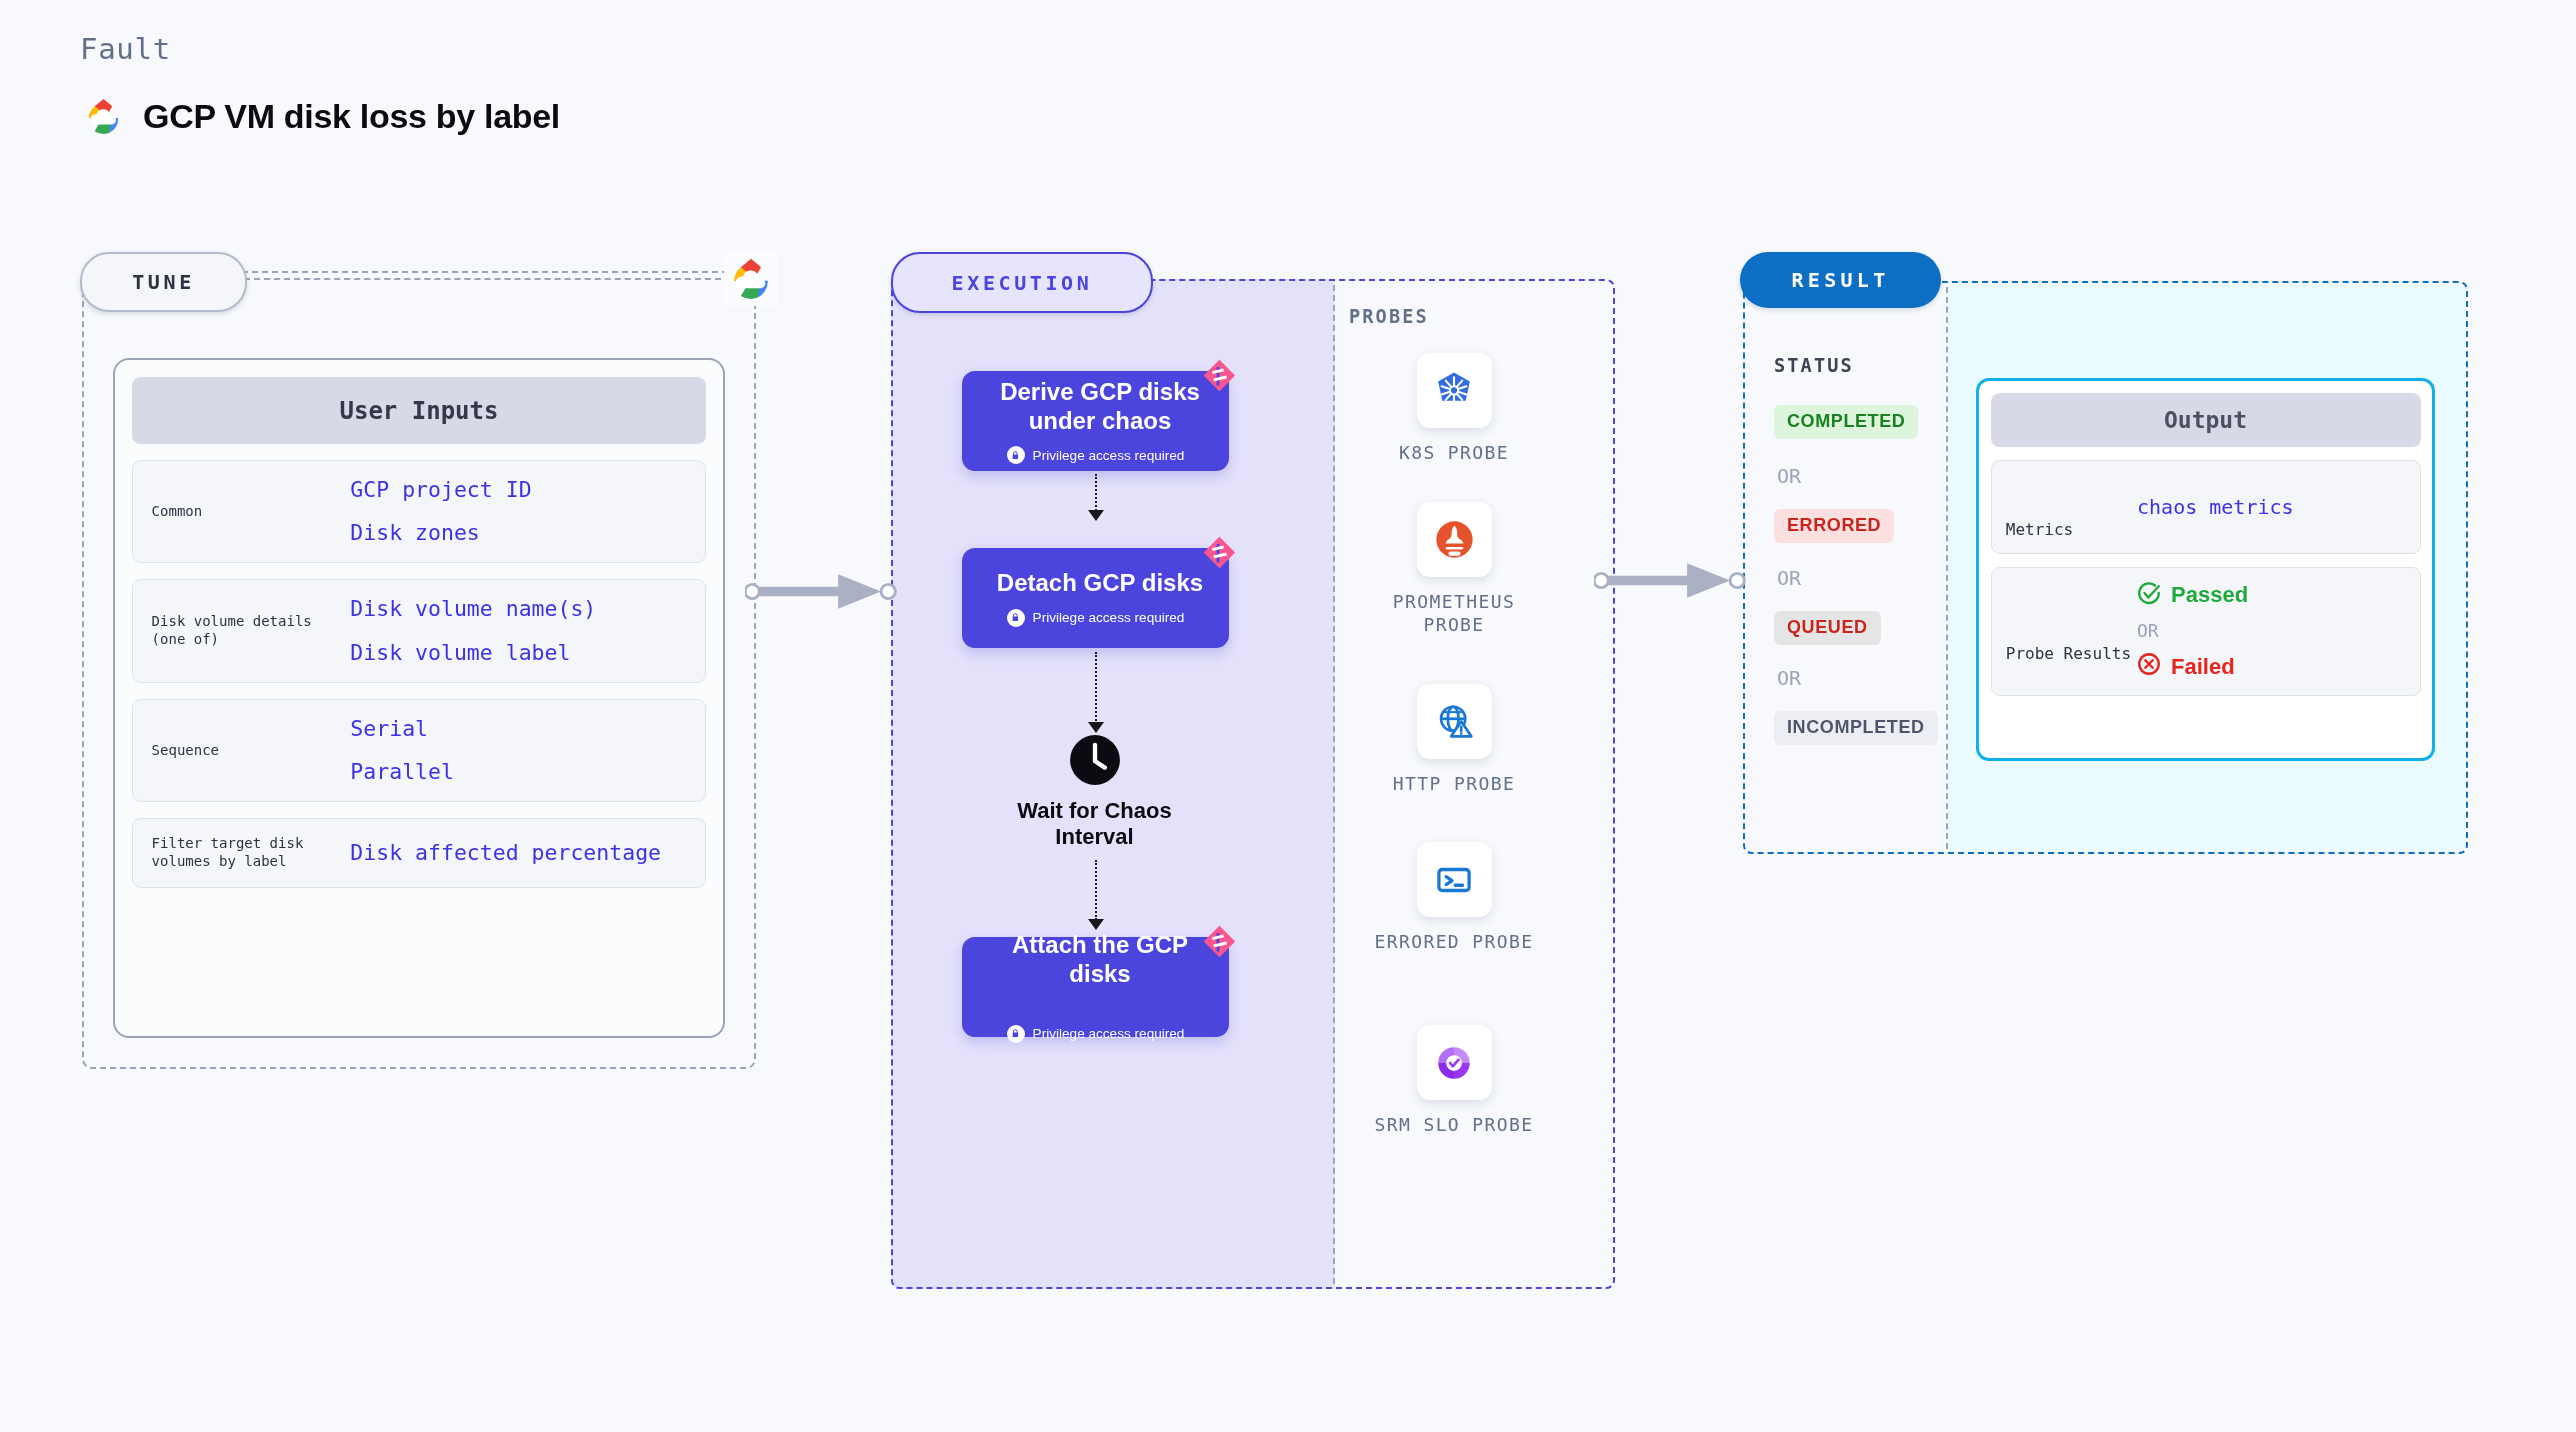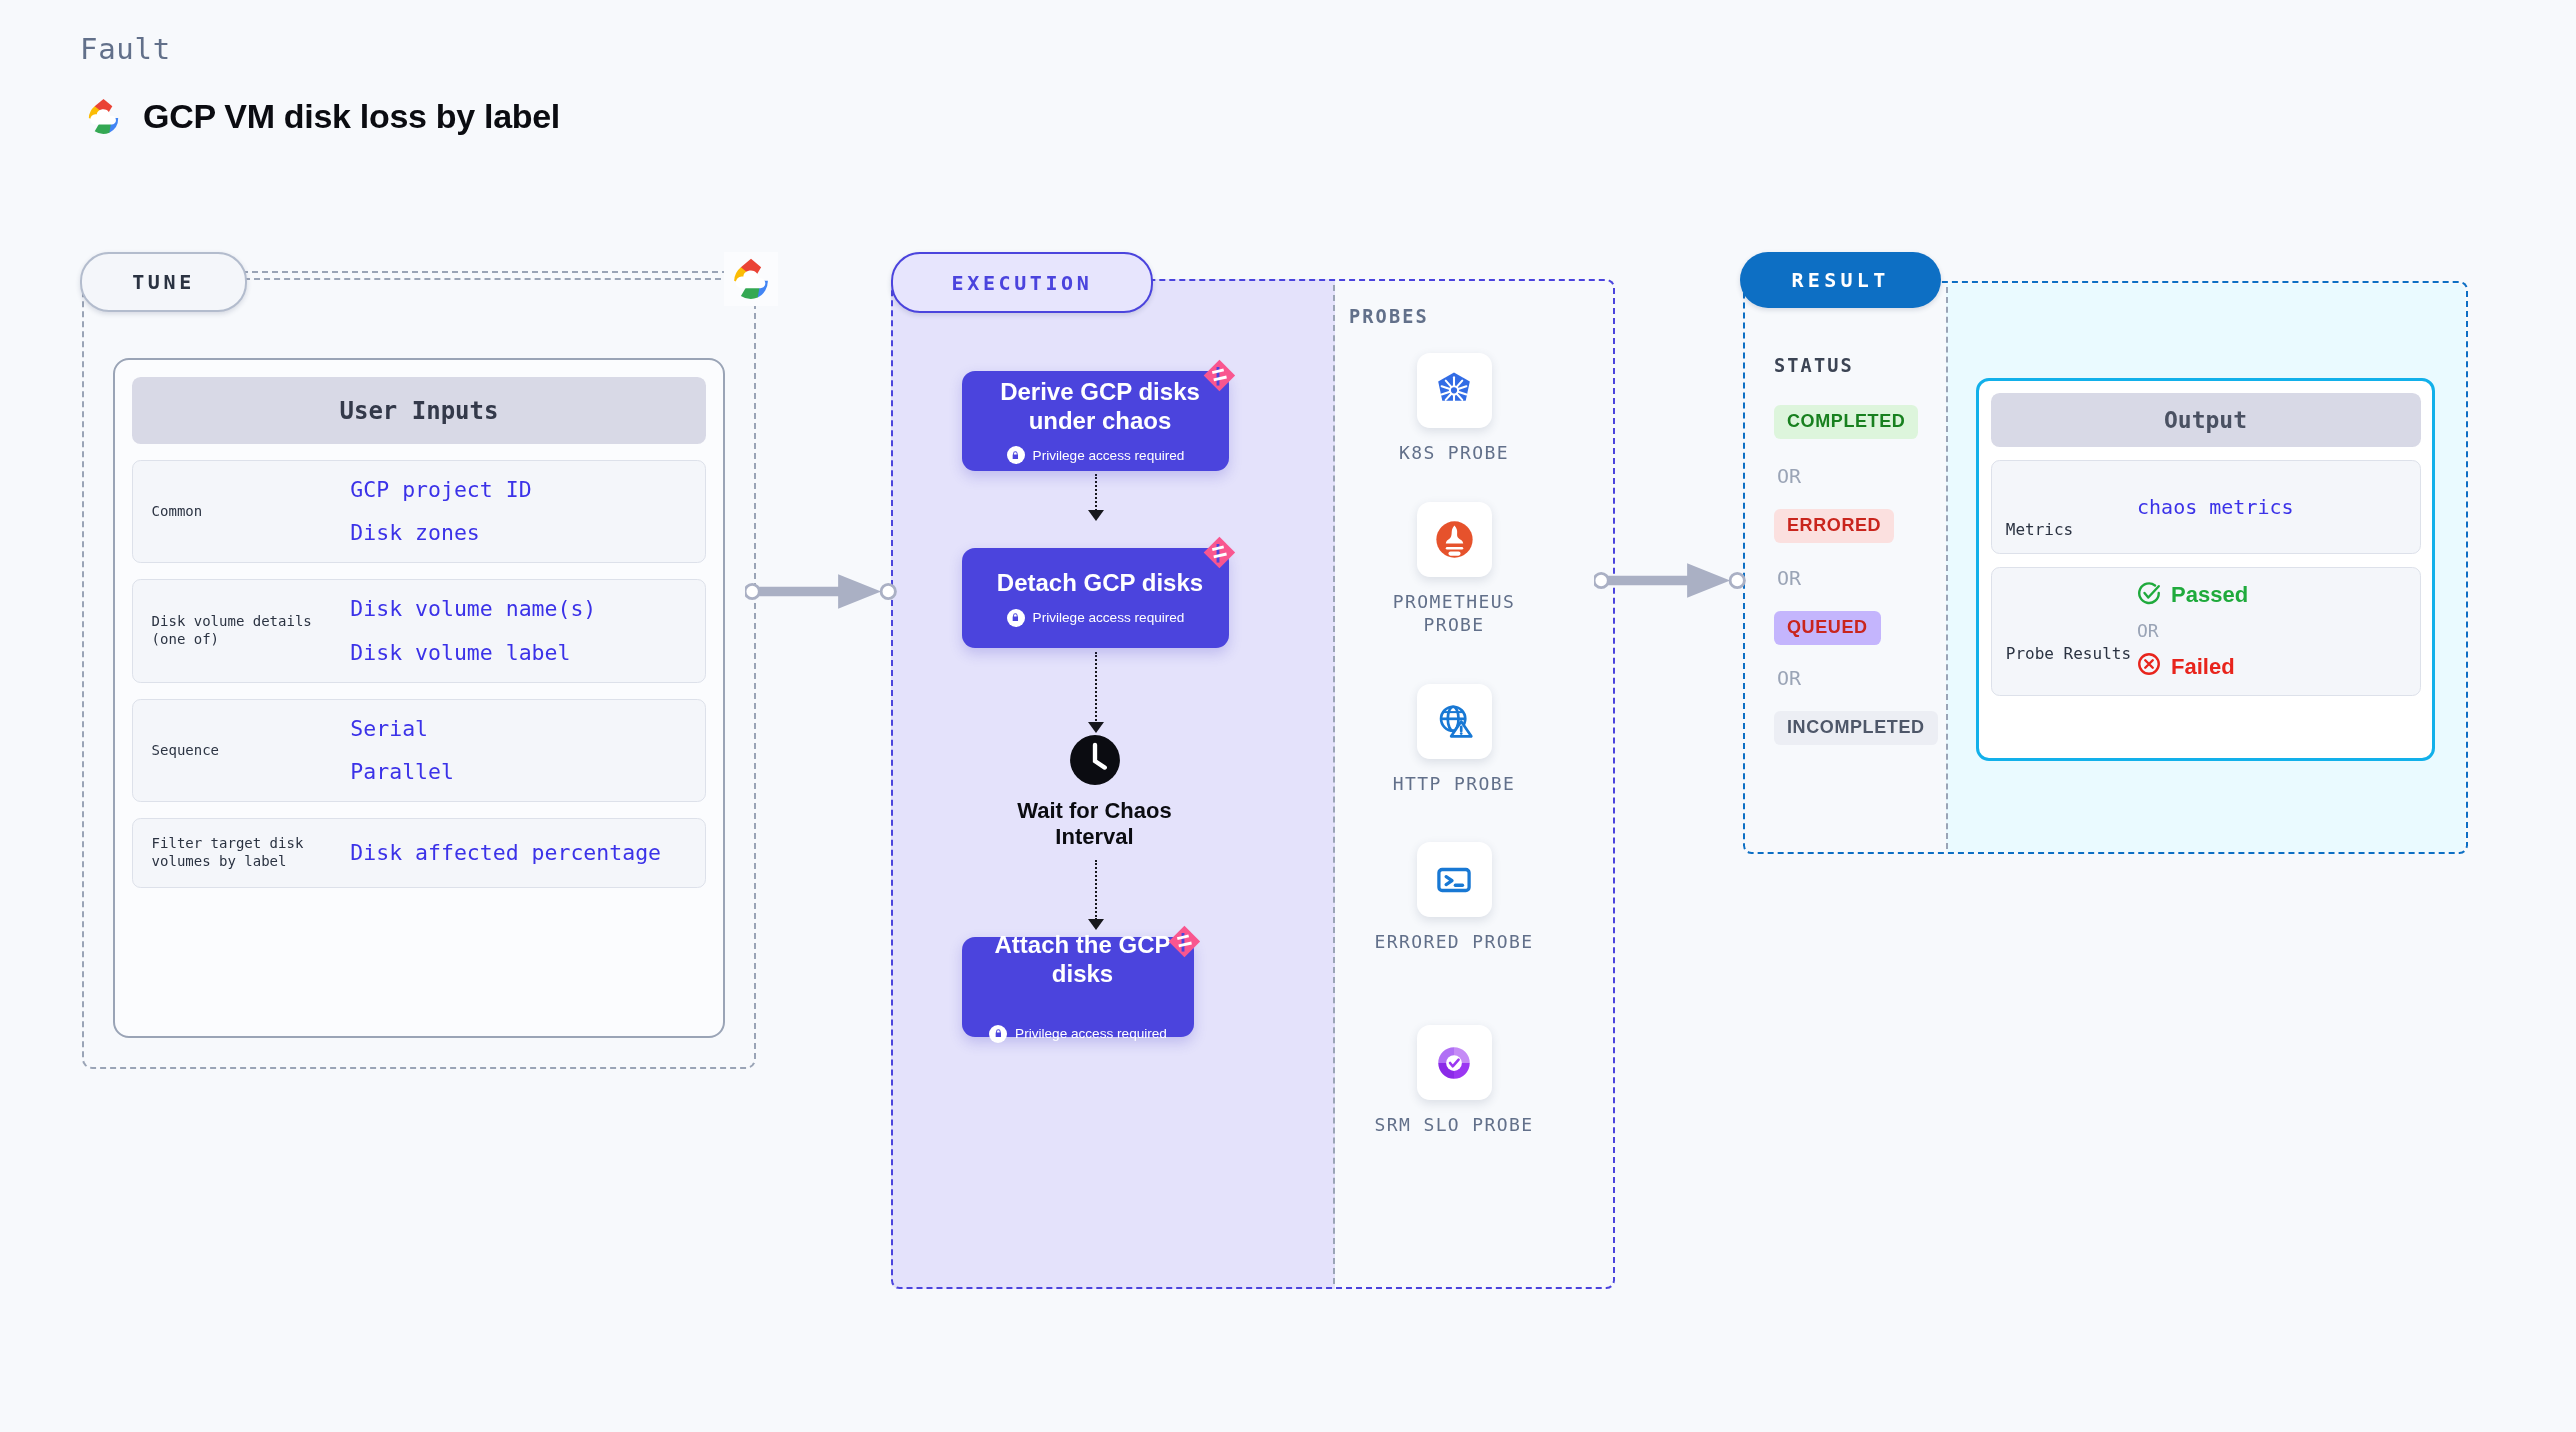--- a/index.html
+++ b/index.html
@@ -109,21 +109,21 @@
   .exec-node .node-title{font-size:24px;font-weight:bold;line-height:1.2;text-align:center;padding:0 18.6px;margin-left:9px;}
   .exec-node .node-sub{display:flex;align-items:center;gap:8px;margin-top:10.7px;font-size:13.6px;}
   .lock-badge{
     width:18px;height:18px;border-radius:50%;background:#ffffff;
     display:flex;align-items:center;justify-content:center;
   }
   .ribbon{position:absolute;right:-8.6px;top:-14.3px;width:40px;height:40px;}
 
   #node-derive{left:962px;top:371px;width:267px;height:100px;}
   #node-detach{left:962px;top:548px;width:267px;height:100px;}
-  #node-attach{left:962px;top:937px;width:232px;height:100px;gap:25px;}
+  #node-attach{left:962px;top:937px;width:267px;height:100px;gap:25px;}
 
   .arrow-dotted{position:absolute;width:0;border-left:2.9px dotted #17181d;z-index:2;}
   .arrow-head{
     position:absolute;width:0;height:0;
     border-left:8px solid transparent;border-right:8px solid transparent;
     border-top:11.5px solid #17181d;z-index:2;
   }
   #arr1{left:1095px;top:474px;height:37px;}
   #arr1h{left:1088px;top:510px;}
   #arr2{left:1095px;top:652px;height:72px;}
@@ -176,21 +176,21 @@
     font-size:18px;font-weight:bold;letter-spacing:0.6px;
   }
   .status-or{
     position:absolute;left:1777px;font-size:20px;color:#9aa4b6;
     font-family:"DejaVu Sans Mono","Liberation Mono",monospace;
   }
   #chip-0{top:405px;background:#ddf5dc;color:#18801f;}
   #or-0{top:464px;}
   #chip-1{top:509px;background:#fbe0df;color:#c9251d;}
   #or-1{top:566px;}
-  #chip-2{top:611px;background:#c4b5fd;color:#c9251d;}
+  #chip-2{top:611px;background:#e5e5e5;color:#c9251d;}
   #or-2{top:666px;}
   #chip-3{top:711px;background:#eceef4;color:#4e5769;}
 
   #output-card{
     position:absolute;left:1976px;top:378px;width:459px;height:383px;
     border:3.6px solid #12b0ea;border-radius:13px;background:#ffffff;box-sizing:border-box;
   }
   #output-card .card-header{margin:11.5px 11.5px 0 11.5px;height:54px;font-size:23px;color:#4a5162;}
   #output-card .row-box{margin:13px 11.5px 0 11.5px;padding:13px 0;}
   #output-card .row-key{width:34%;padding-left:14.3px;font-size:16px;margin-top:46px;}

